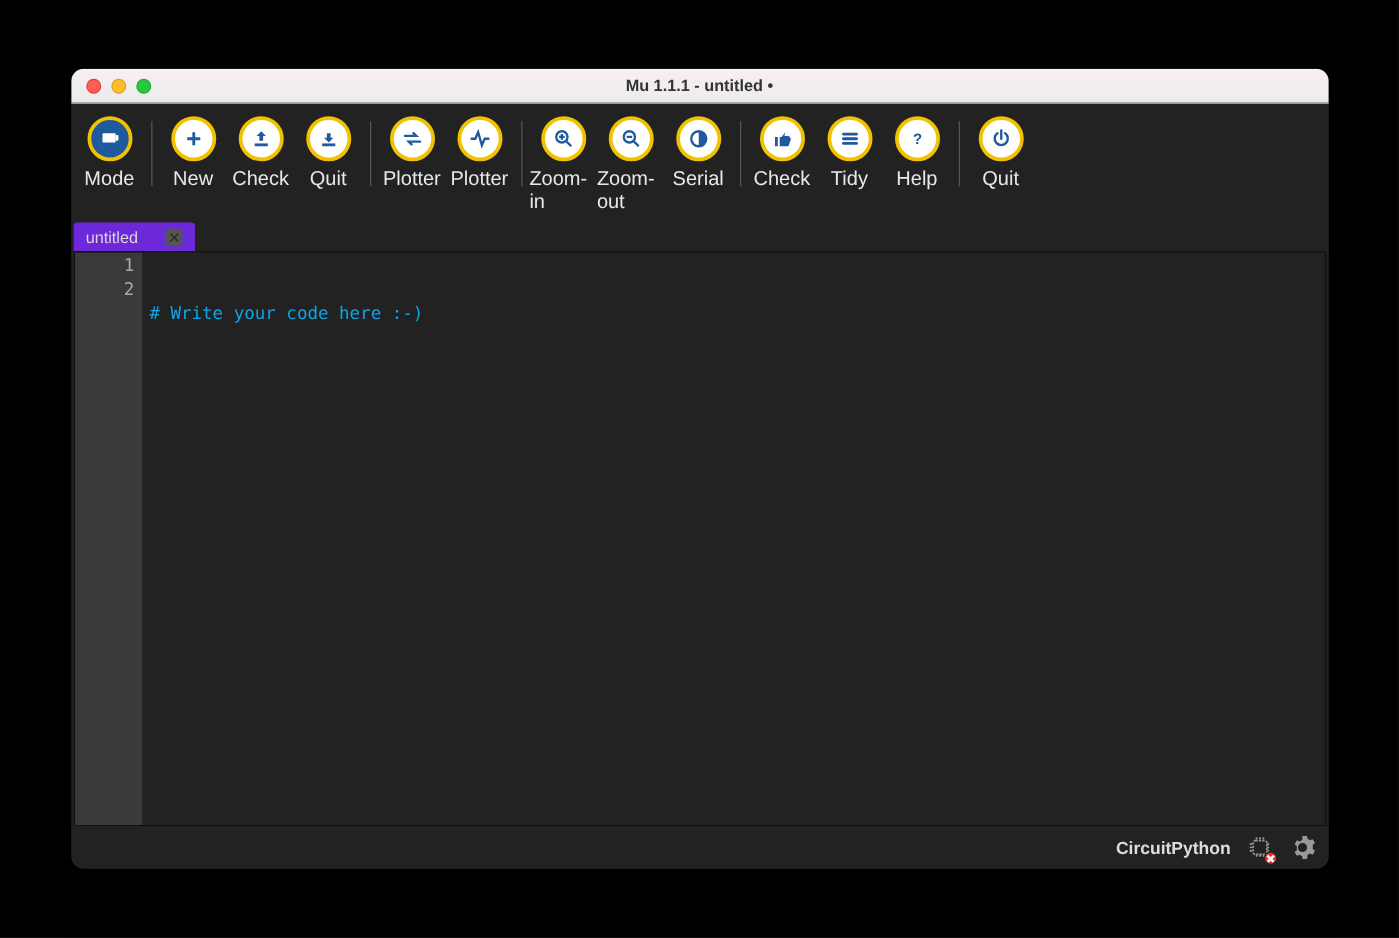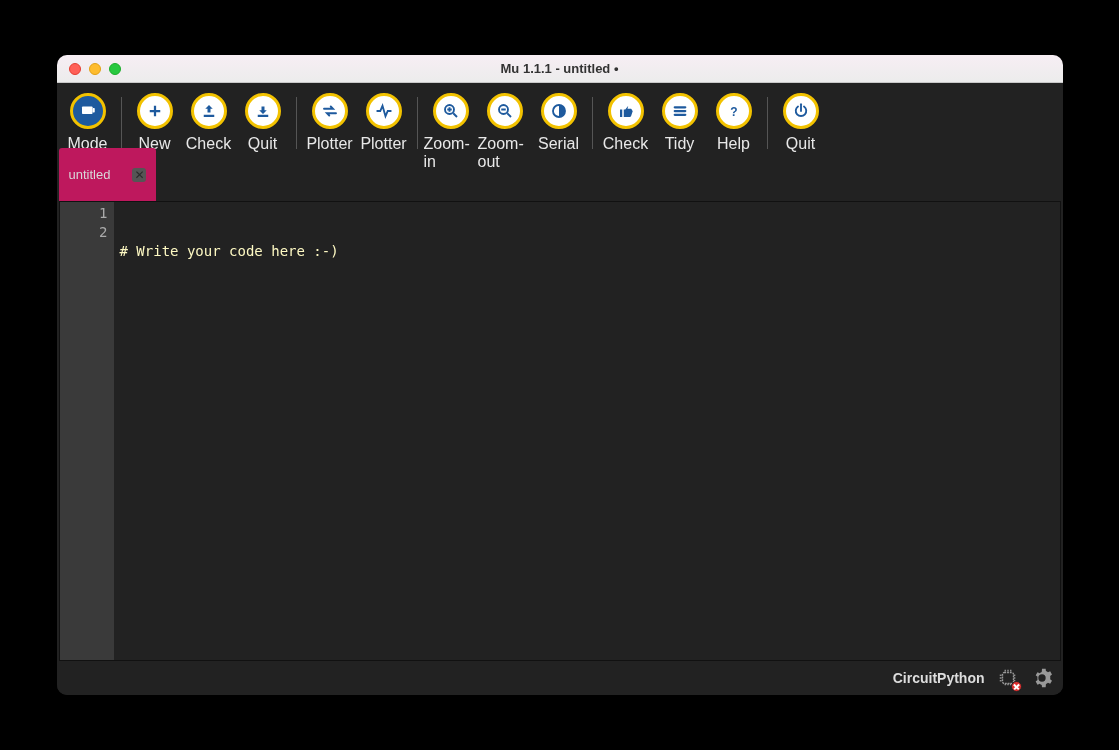--- a/index.html
+++ b/index.html
@@ -94,24 +94,24 @@
     margin-top: 6px;
   }
   .tabbar {
     background: #222;
     height: 24px;
     display: flex;
     align-items: flex-end;
     padding-left: 2px;
   }
   .tab {
-    background: #be185d;
+    background: #6d28d9;
     color: #d8d8d8;
     font-size: 13px;
-    padding: 19px 10px;
+    padding: 4px 10px;
     display: flex;
     align-items: center;
     gap: 22px;
     cursor: pointer;
     border-top-left-radius: 3px;
     border-top-right-radius: 3px;
   }
   .tab-close {
     width: 14px; height: 14px;
     background: #555;
@@ -136,21 +136,21 @@
     font-family: "Menlo", "Consolas", monospace;
     font-size: 14px;
     text-align: right;
     padding: 2px 6px 0 0;
     line-height: 19px;
   }
   .gutter div { height: 19px; }
   .code {
     flex: 1;
     background: #222;
-    color: #fef9c3;
+    color: #0ea5e9;
     font-family: "Menlo", "Consolas", monospace;
     font-size: 14px;
     padding: 2px 6px 0 6px;
     line-height: 19px;
     white-space: pre;
   }
   .code .line { height: 19px; }
   .statusbar {
     height: 34px;
     background: #222;

